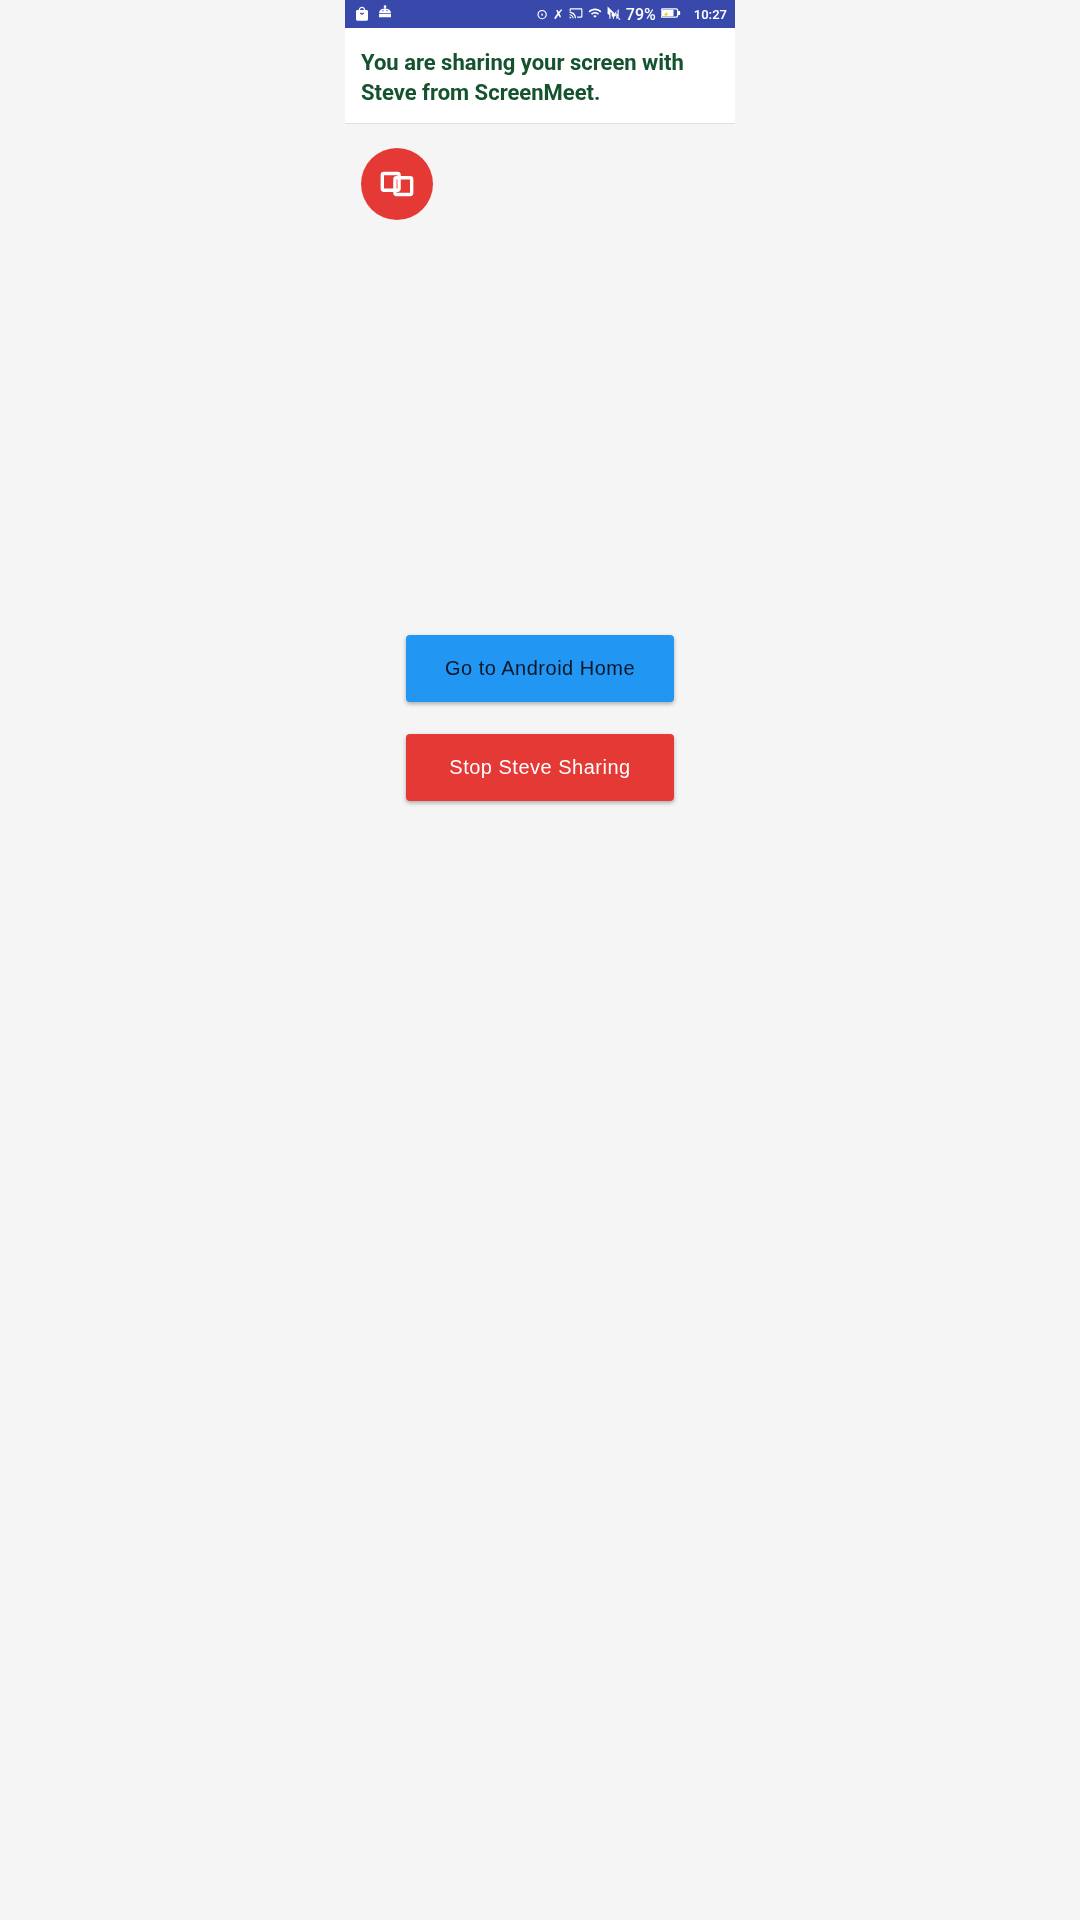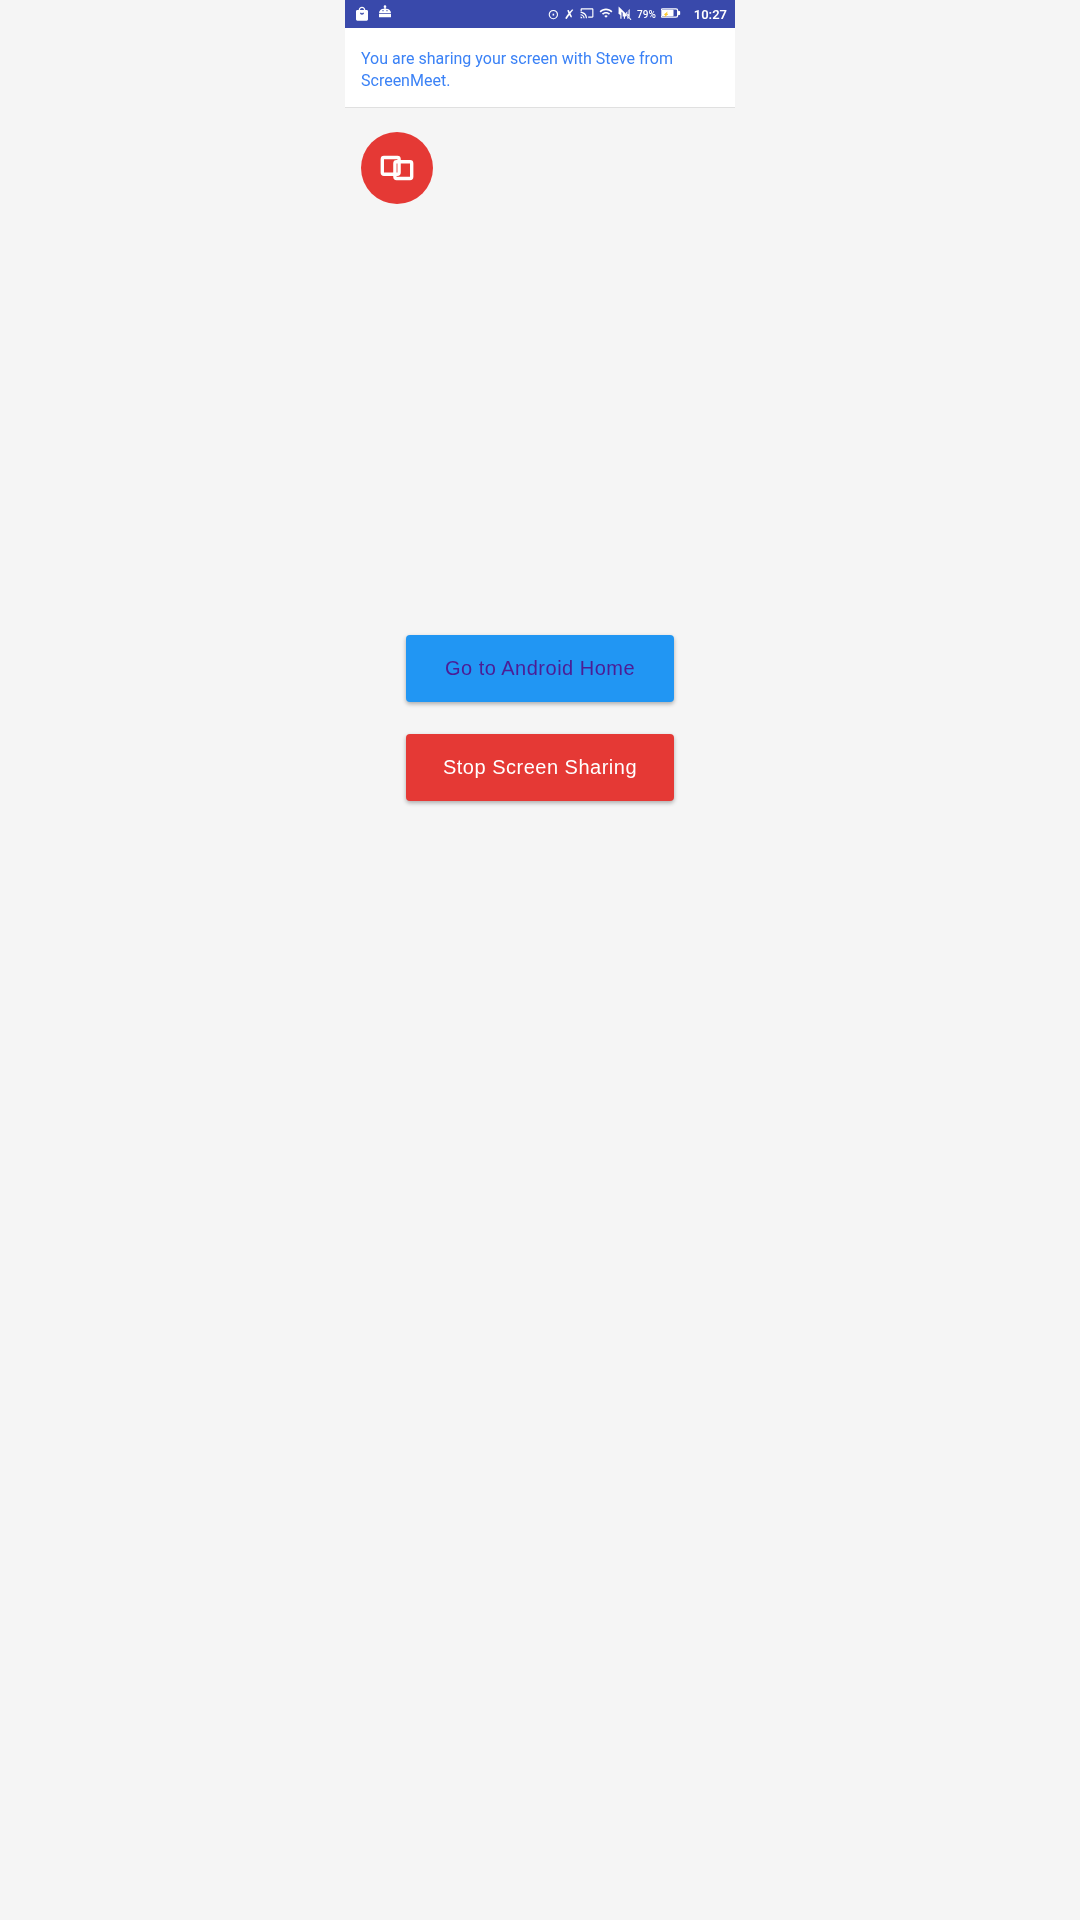--- a/index.html
+++ b/index.html
@@ -62,24 +62,24 @@
 
     
     .header-notification {
       background: #ffffff;
       padding: 20px 16px 16px 16px;
       border-bottom: 1px solid #e0e0e0;
       flex-shrink: 0;
     }
 
     .header-text {
-      font-size: 16px;
-      color: #3b82f6;
+      font-size: 22px;
+      color: #14532d;
       line-height: 1.35;
-      font-weight: 400;
+      font-weight: 700;
     }
 
     
     .main-content {
       flex: 1;
       display: flex;
       flex-direction: column;
       align-items: flex-start;
       background: #f5f5f5;
       padding: 24px 16px;
@@ -115,21 +115,21 @@
       margin-top: auto;
       padding-bottom: 48px;
     }
 
     .btn-android-home {
       width: 82%;
       padding: 22px 16px;
       background: #2196f3;
       border: none;
       border-radius: 4px;
-      color: #4c1d95;
+      color: #0f172a;
       font-size: 20px;
       font-weight: 400;
       cursor: pointer;
       letter-spacing: 0.5px;
       box-shadow: 0 2px 4px rgba(0,0,0,0.3);
       text-align: center;
     }
 
     .btn-stop-sharing {
       width: 82%;
@@ -181,21 +181,21 @@
         <path d="M1 9l2 2c4.97-4.97 13.03-4.97 18 0l2-2C16.93 2.93 7.08 2.93 1 9zm8 8l3 3 3-3c-1.65-1.66-4.34-1.66-6 0zm-4-4l2 2c2.76-2.76 7.24-2.76 10 0l2-2C15.14 9.14 8.87 9.14 5 13z"></path>
       </svg>
     </span>
 
     <span>
       <svg width="14" height="14" viewBox="0 0 24 24" fill="white">
         <path d="M1 1l22 22-1.41 1.41L18 19.83V22h-2v-4.17l-4-4V22h-2v-8.17l-4-4V22H4v-6.17l-3.59-3.6L1 11zm21 0v20h-2V5.17l-2 2V14h-2V9.17l-2 2V18h-2v-4.83l-2-2V18H8v-7.83L1.41 3.79 2.83 2.37 22 21.54V1z"></path>
       </svg>
     </span>
 
-    <span style="font-size:10px;color:white;">79%</span>
+    <span style="font-size:16px;color:white;">79%</span>
 
     <span>
       <svg width="20" height="12" viewBox="0 0 24 12" fill="white">
         <rect x="0" y="1" width="20" height="10" rx="2" ry="2" stroke="white" stroke-width="1.5" fill="none"></rect>
         <rect x="20" y="3.5" width="3" height="5" rx="1" fill="white"></rect>
         <rect x="1" y="2" width="14" height="8" rx="1" fill="white"></rect>
         <text x="3" y="9" font-size="6" fill="#3949ab" font-weight="bold">⚡</text>
       </svg>
     </span>
 
@@ -213,15 +213,15 @@
     <svg viewBox="0 0 100 100" xmlns="http://www.w3.org/2000/svg" fill="white">
 
       <rect x="15" y="25" width="40" height="40" rx="4" ry="4" fill="none" stroke="white" stroke-width="8"></rect>
       <rect x="45" y="35" width="40" height="40" rx="4" ry="4" fill="none" stroke="white" stroke-width="8"></rect>
     </svg>
   </div>
 
   <div class="button-area">
     <button class="btn-android-home">Go to Android Home</button>
 
-    <button class="btn-stop-sharing">Stop Screen Sharing</button>
+    <button class="btn-stop-sharing">Stop Steve Sharing</button>
   </div>
 </div>
 
 </body></html>

